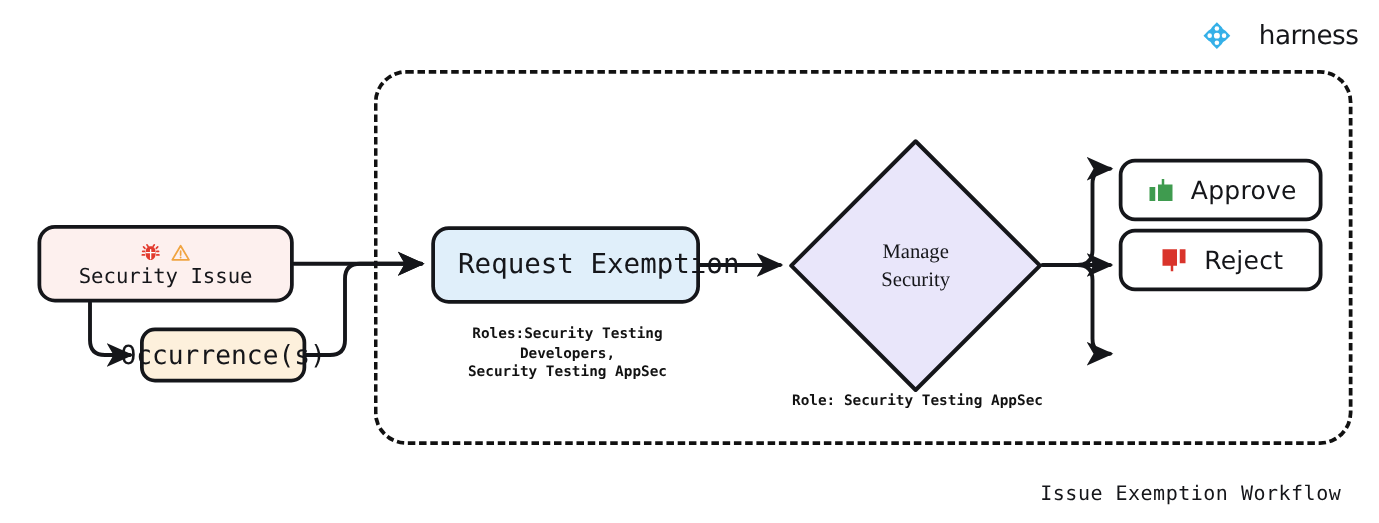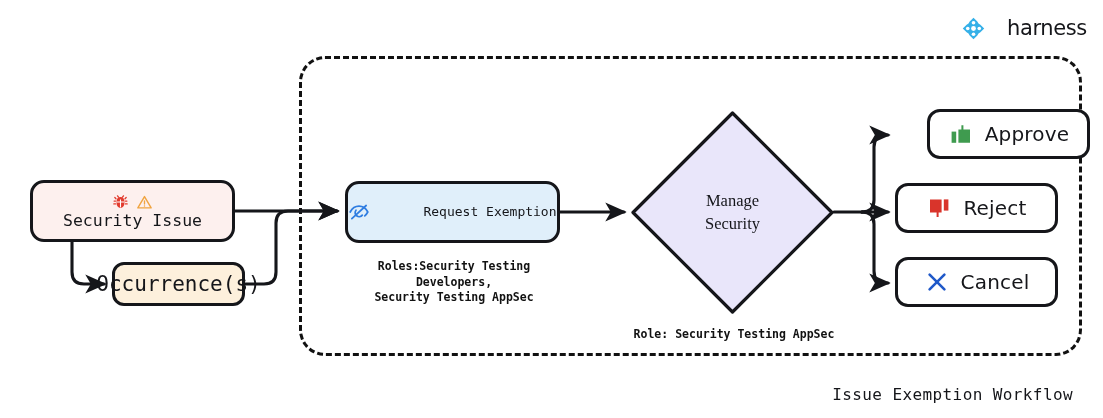--- a/index.html
+++ b/index.html
@@ -77,31 +77,31 @@
     border-radius: 12px;
   }
   #node-occurrences .label { font-size: 21px; }
 
   
   #node-request-exemption {
     left: 345px; top: 181px; width: 215px; height: 62px;
     background: #e0effa;
     gap: 9px;
   }
-  #node-request-exemption .label { font-size: 13px; margin-left: 44px; }
+  #node-request-exemption .label { font-size: 22px; margin-left: 44px; }
 
   
   .outcome {
     left: 895px;
     width: 163px; height: 50px;
     background: #ffffff;
     border-radius: 13px;
     gap: 11px;
   }
-  #node-approve { top: 109px; margin-left: 32px; }
+  #node-approve { top: 127px; }
   #node-reject  { top: 183px; }
   #node-cancel  { top: 257px; }
   .outcome .label {
     font-family: "DejaVu Sans", sans-serif;
     font-size: 20px; font-weight: 400; letter-spacing: 0.2px;
   }
   .outcome .ico { width: 26px; height: 26px; display: flex; align-items: center; justify-content: center; }
   .outcome .ico svg { display: block; }
 
   
@@ -125,21 +125,21 @@
     position: absolute;
     font-family: "DejaVu Sans Mono", monospace;
     font-weight: bold;
     font-size: 11.5px;
     line-height: 1.35;
     color: #121212;
     text-align: center;
     white-space: pre-line;
   }
   #note-request-roles { left: 340px; top: 259px; width: 228px; }
-  #note-manage-role   { left: 615px; top: 327px; width: 238px; }
+  #note-manage-role   { left: 615px; top: 313px; width: 238px; }
 
   #workflow-caption {
     position: absolute;
     right: 30px; bottom: 14px;
     font-family: "DejaVu Sans Mono", monospace;
     font-size: 16px;
     letter-spacing: 0.4px;
     color: #15161a;
     white-space: nowrap;
   }
@@ -259,27 +259,16 @@
   <div class="node outcome" id="node-reject">
     <span class="ico">
       <svg width="24" height="24" viewBox="0 0 24 24">
         <rect x="16.8" y="3.4" width="4.6" height="11.2" fill="#d9342b"></rect>
         <path d="M14.6 3.4 V16.6 h-3.0 V21.0 h-2.0 v-4.4 H3.0 V3.4 Z" fill="#d9342b"></path>
       </svg>
     </span>
     <span class="label">Reject</span>
   </div>
 
-  <div class="node outcome" id="node-cancel">
-    <span class="ico">
-      <svg width="24" height="24" viewBox="0 0 24 24">
-        <g stroke="#2059c9" stroke-width="2.6" stroke-linecap="round">
-          <path d="M4.6 4.6 L19.4 19.4"></path>
-          <path d="M19.4 4.6 L4.6 19.4"></path>
-        </g>
-      </svg>
-    </span>
-    <span class="label">Cancel</span>
-  </div>
 
   <div id="workflow-caption">Issue Exemption Workflow</div>
 
 </div>
 
 </body></html>

